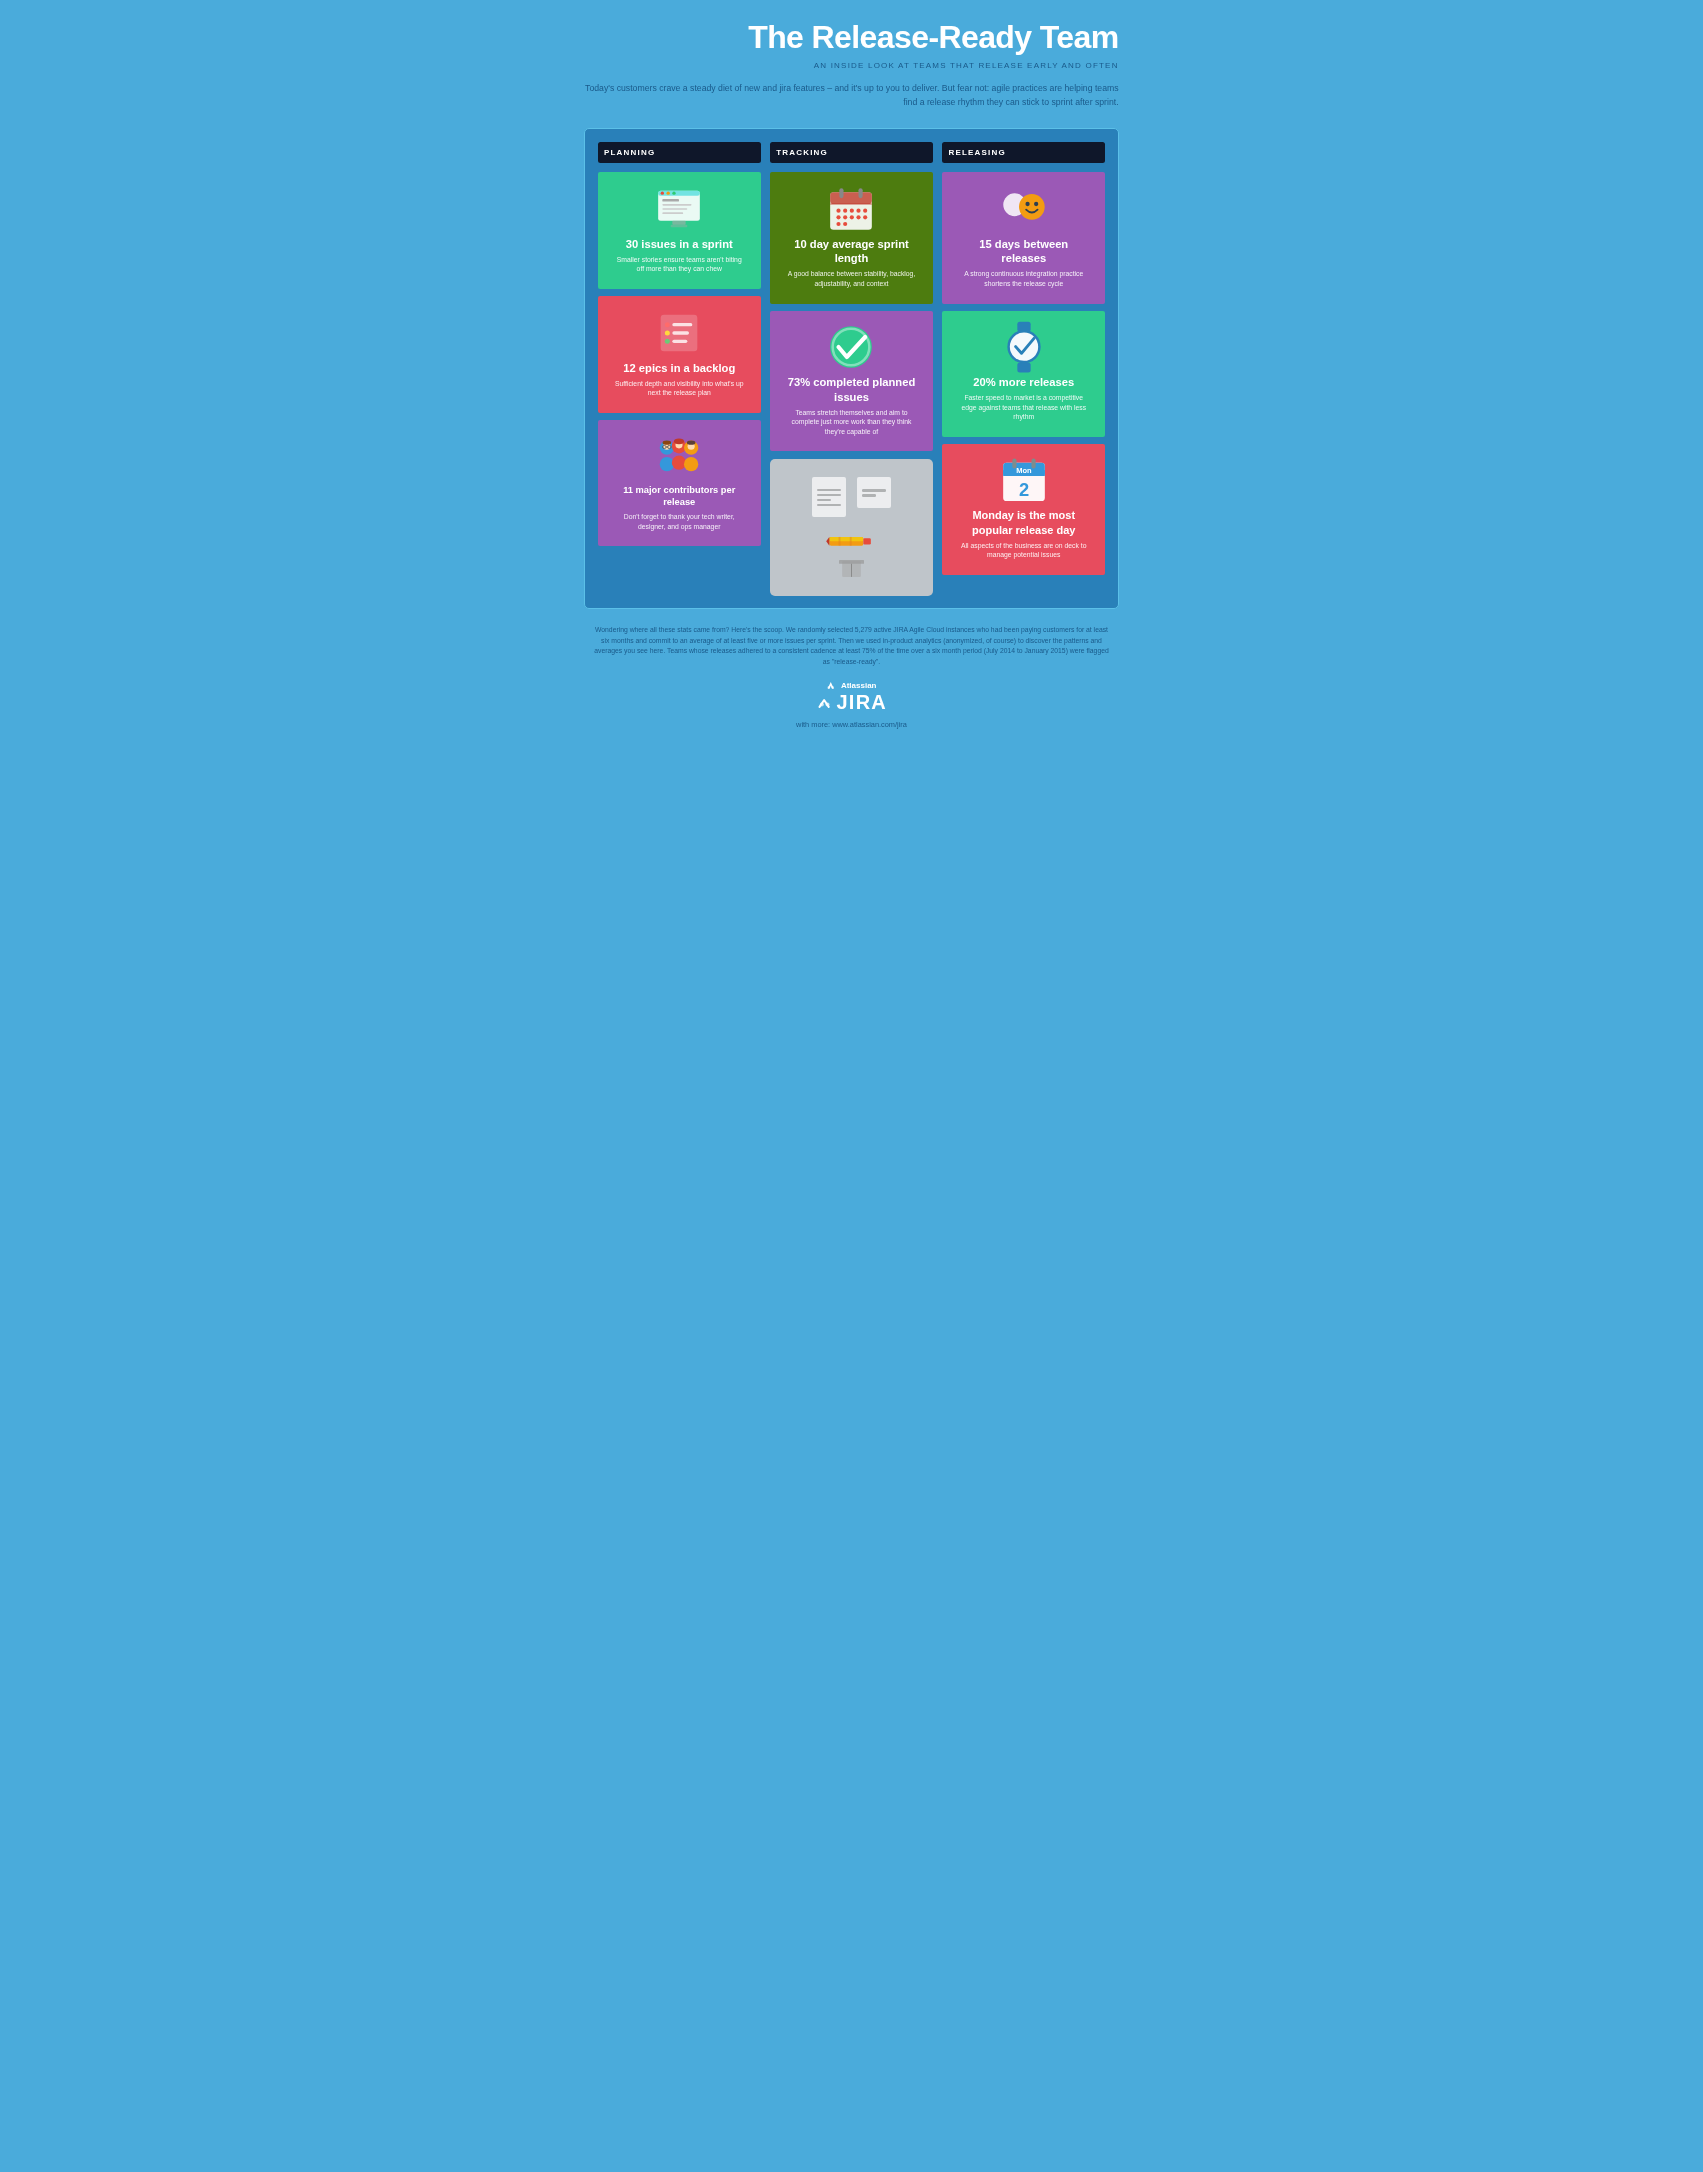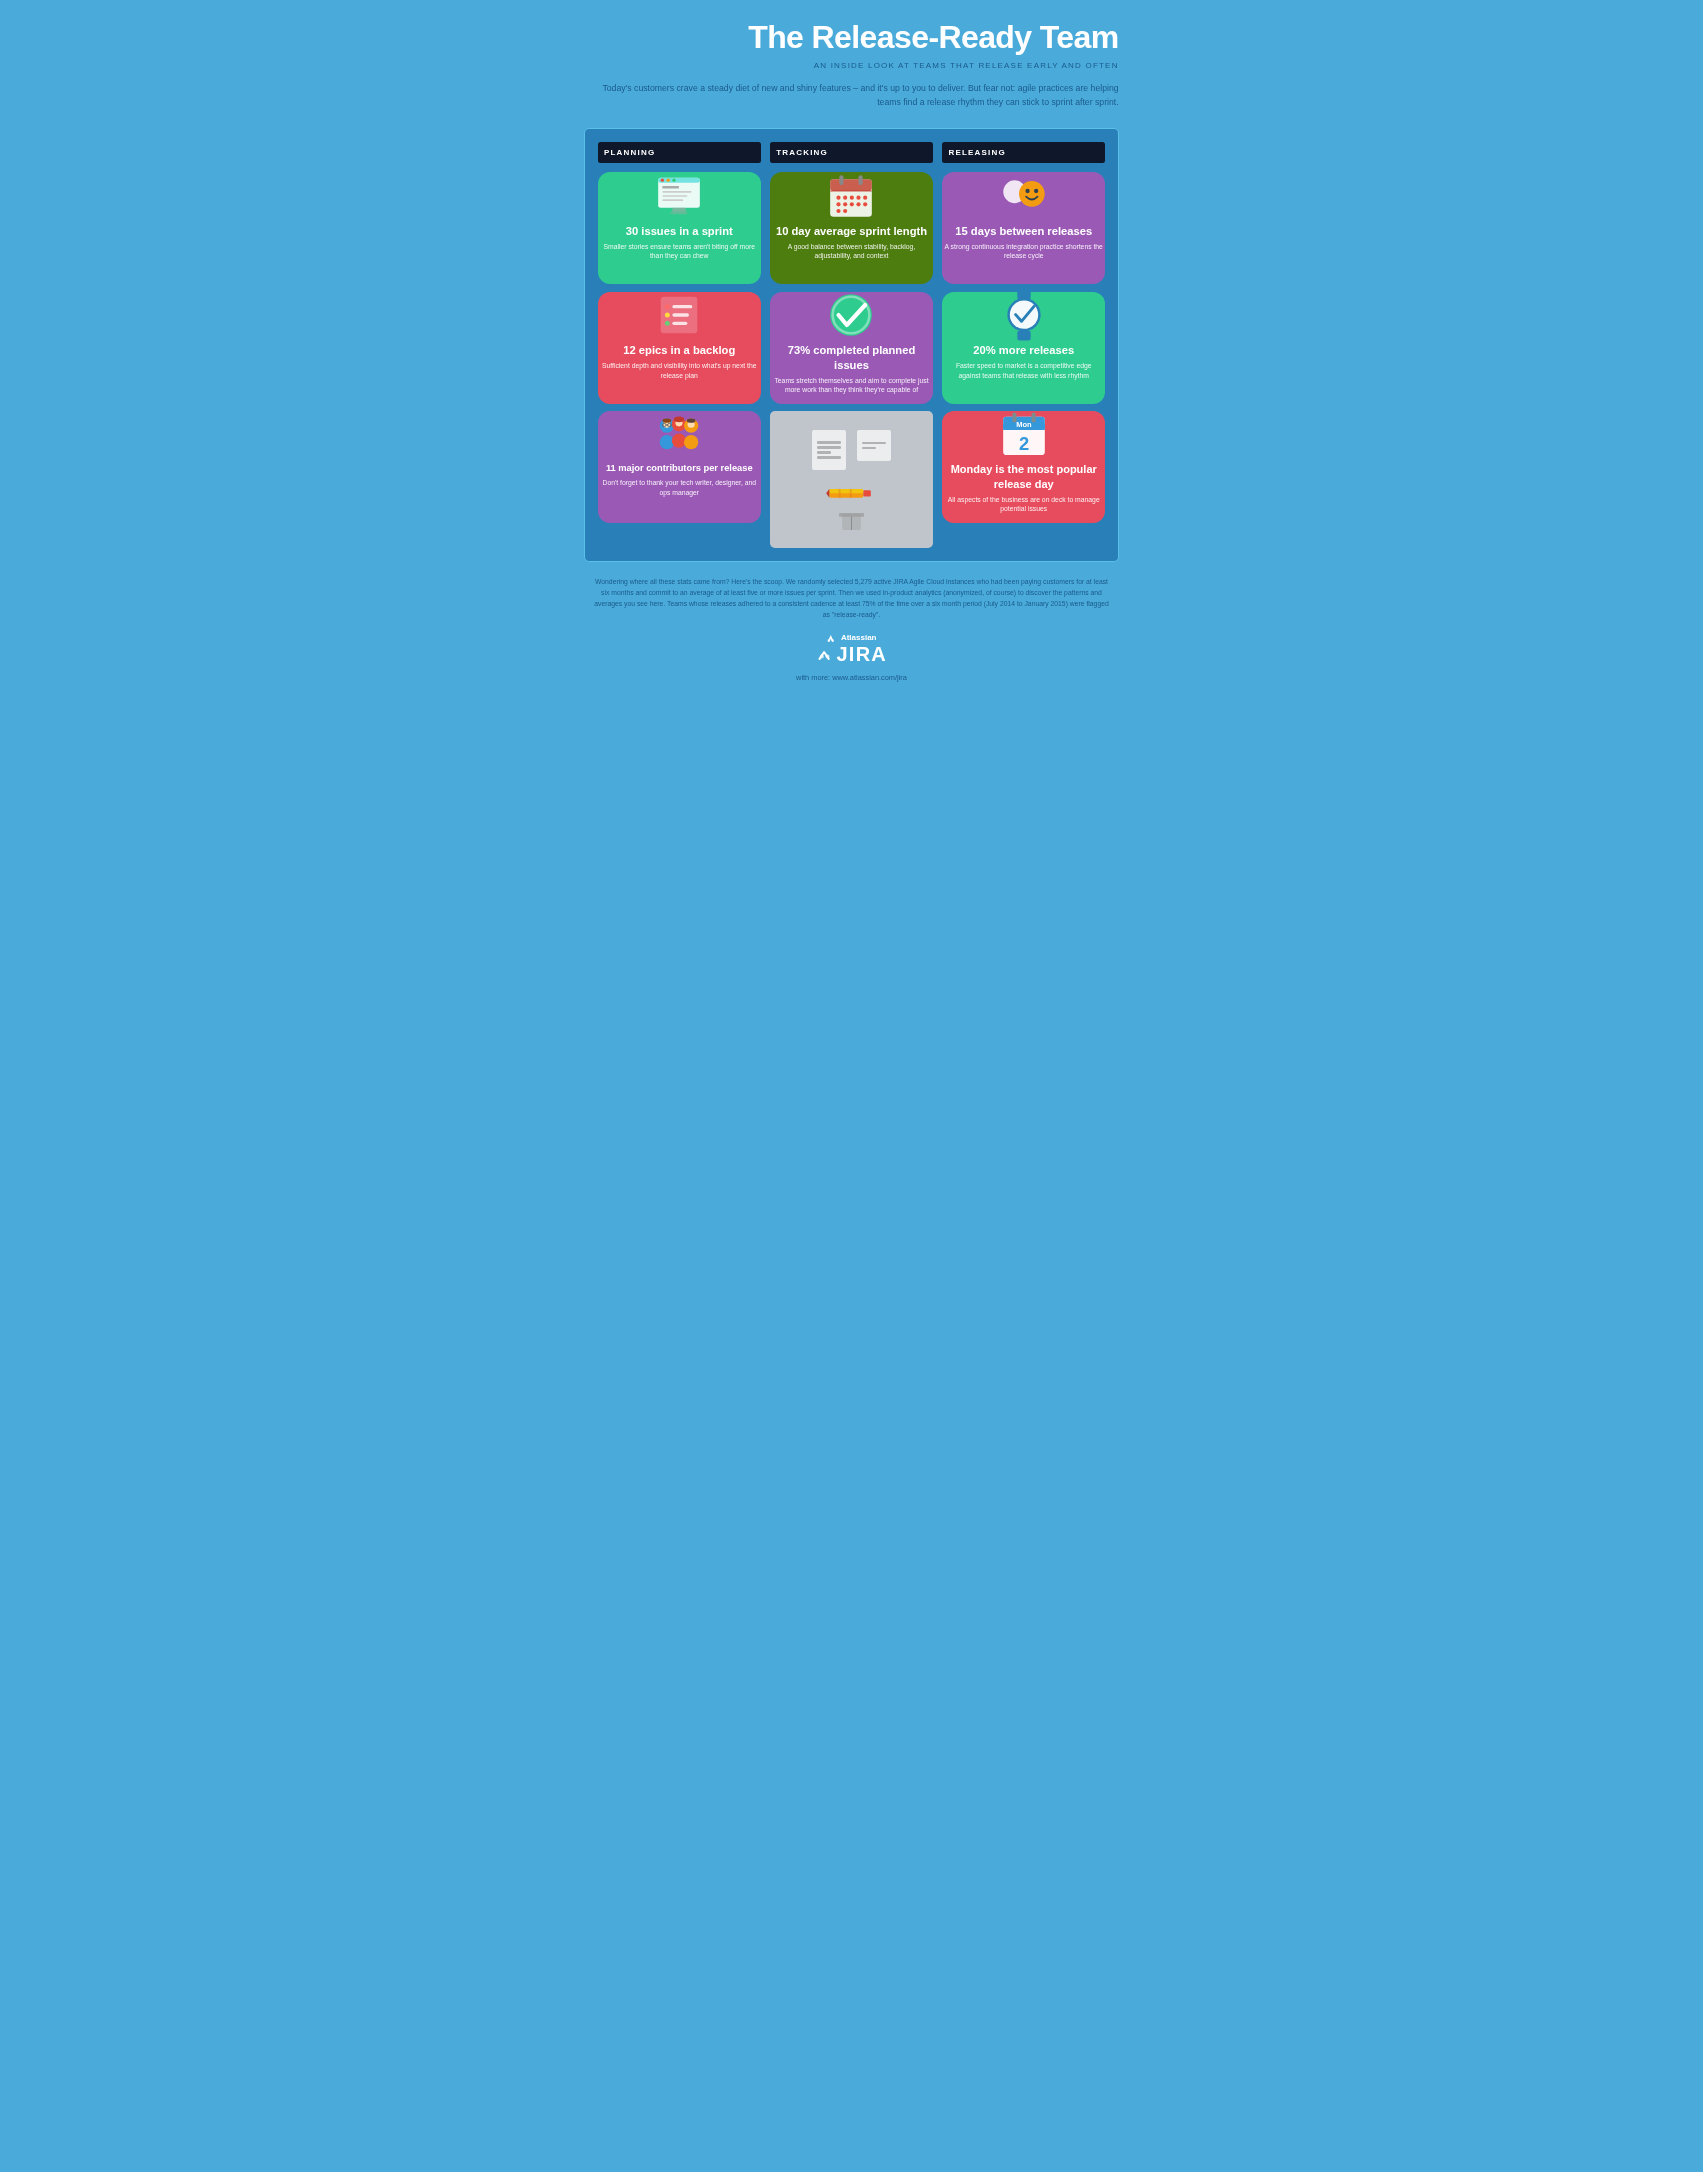--- a/index.html
+++ b/index.html
@@ -63,22 +63,22 @@
       display: grid;
       grid-template-columns: 1fr 1fr 1fr;
       gap: 9.3px;
     }
     .column {
       display: flex;
       flex-direction: column;
       gap: 7.4px;
     }
     .card {
-      border-radius: 12px;
-      padding: 2px;
+      border-radius: 2px;
+      padding: 15px;
       display: flex;
       flex-direction: column;
       align-items: center;
       text-align: center;
       min-height: 112px;
     }
     .card-icon {
       width: 50px;
       height: 43px;
       margin-bottom: 6.2px;
@@ -183,21 +183,21 @@
       align-items: center;
       justify-content: center;
     }
   </style>
 </head>
 <body>
 
 <div class="header">
   <h1 class="main-title">The Release-Ready Team</h1>
   <div class="subtitle">AN INSIDE LOOK AT TEAMS THAT RELEASE EARLY AND OFTEN</div>
-  <p class="intro-text">Today's customers crave a steady diet of new and shiny features – and it's up to you to deliver. But fear not: agile practices are helping teams find a release rhythm they can stick to sprint after sprint.</p>
+  <p class="intro-text">Today's customers crave a steady diet of new and jira features – and it's up to you to deliver. But fear not: agile practices are helping teams find a release rhythm they can stick to sprint after sprint.</p>
 </div>
 
 <div class="main-container">
 
   <div class="columns-header">
     <div class="col-header">PLANNING</div>
     <div class="col-header">TRACKING</div>
     <div class="col-header">RELEASING</div>
   </div>
 

